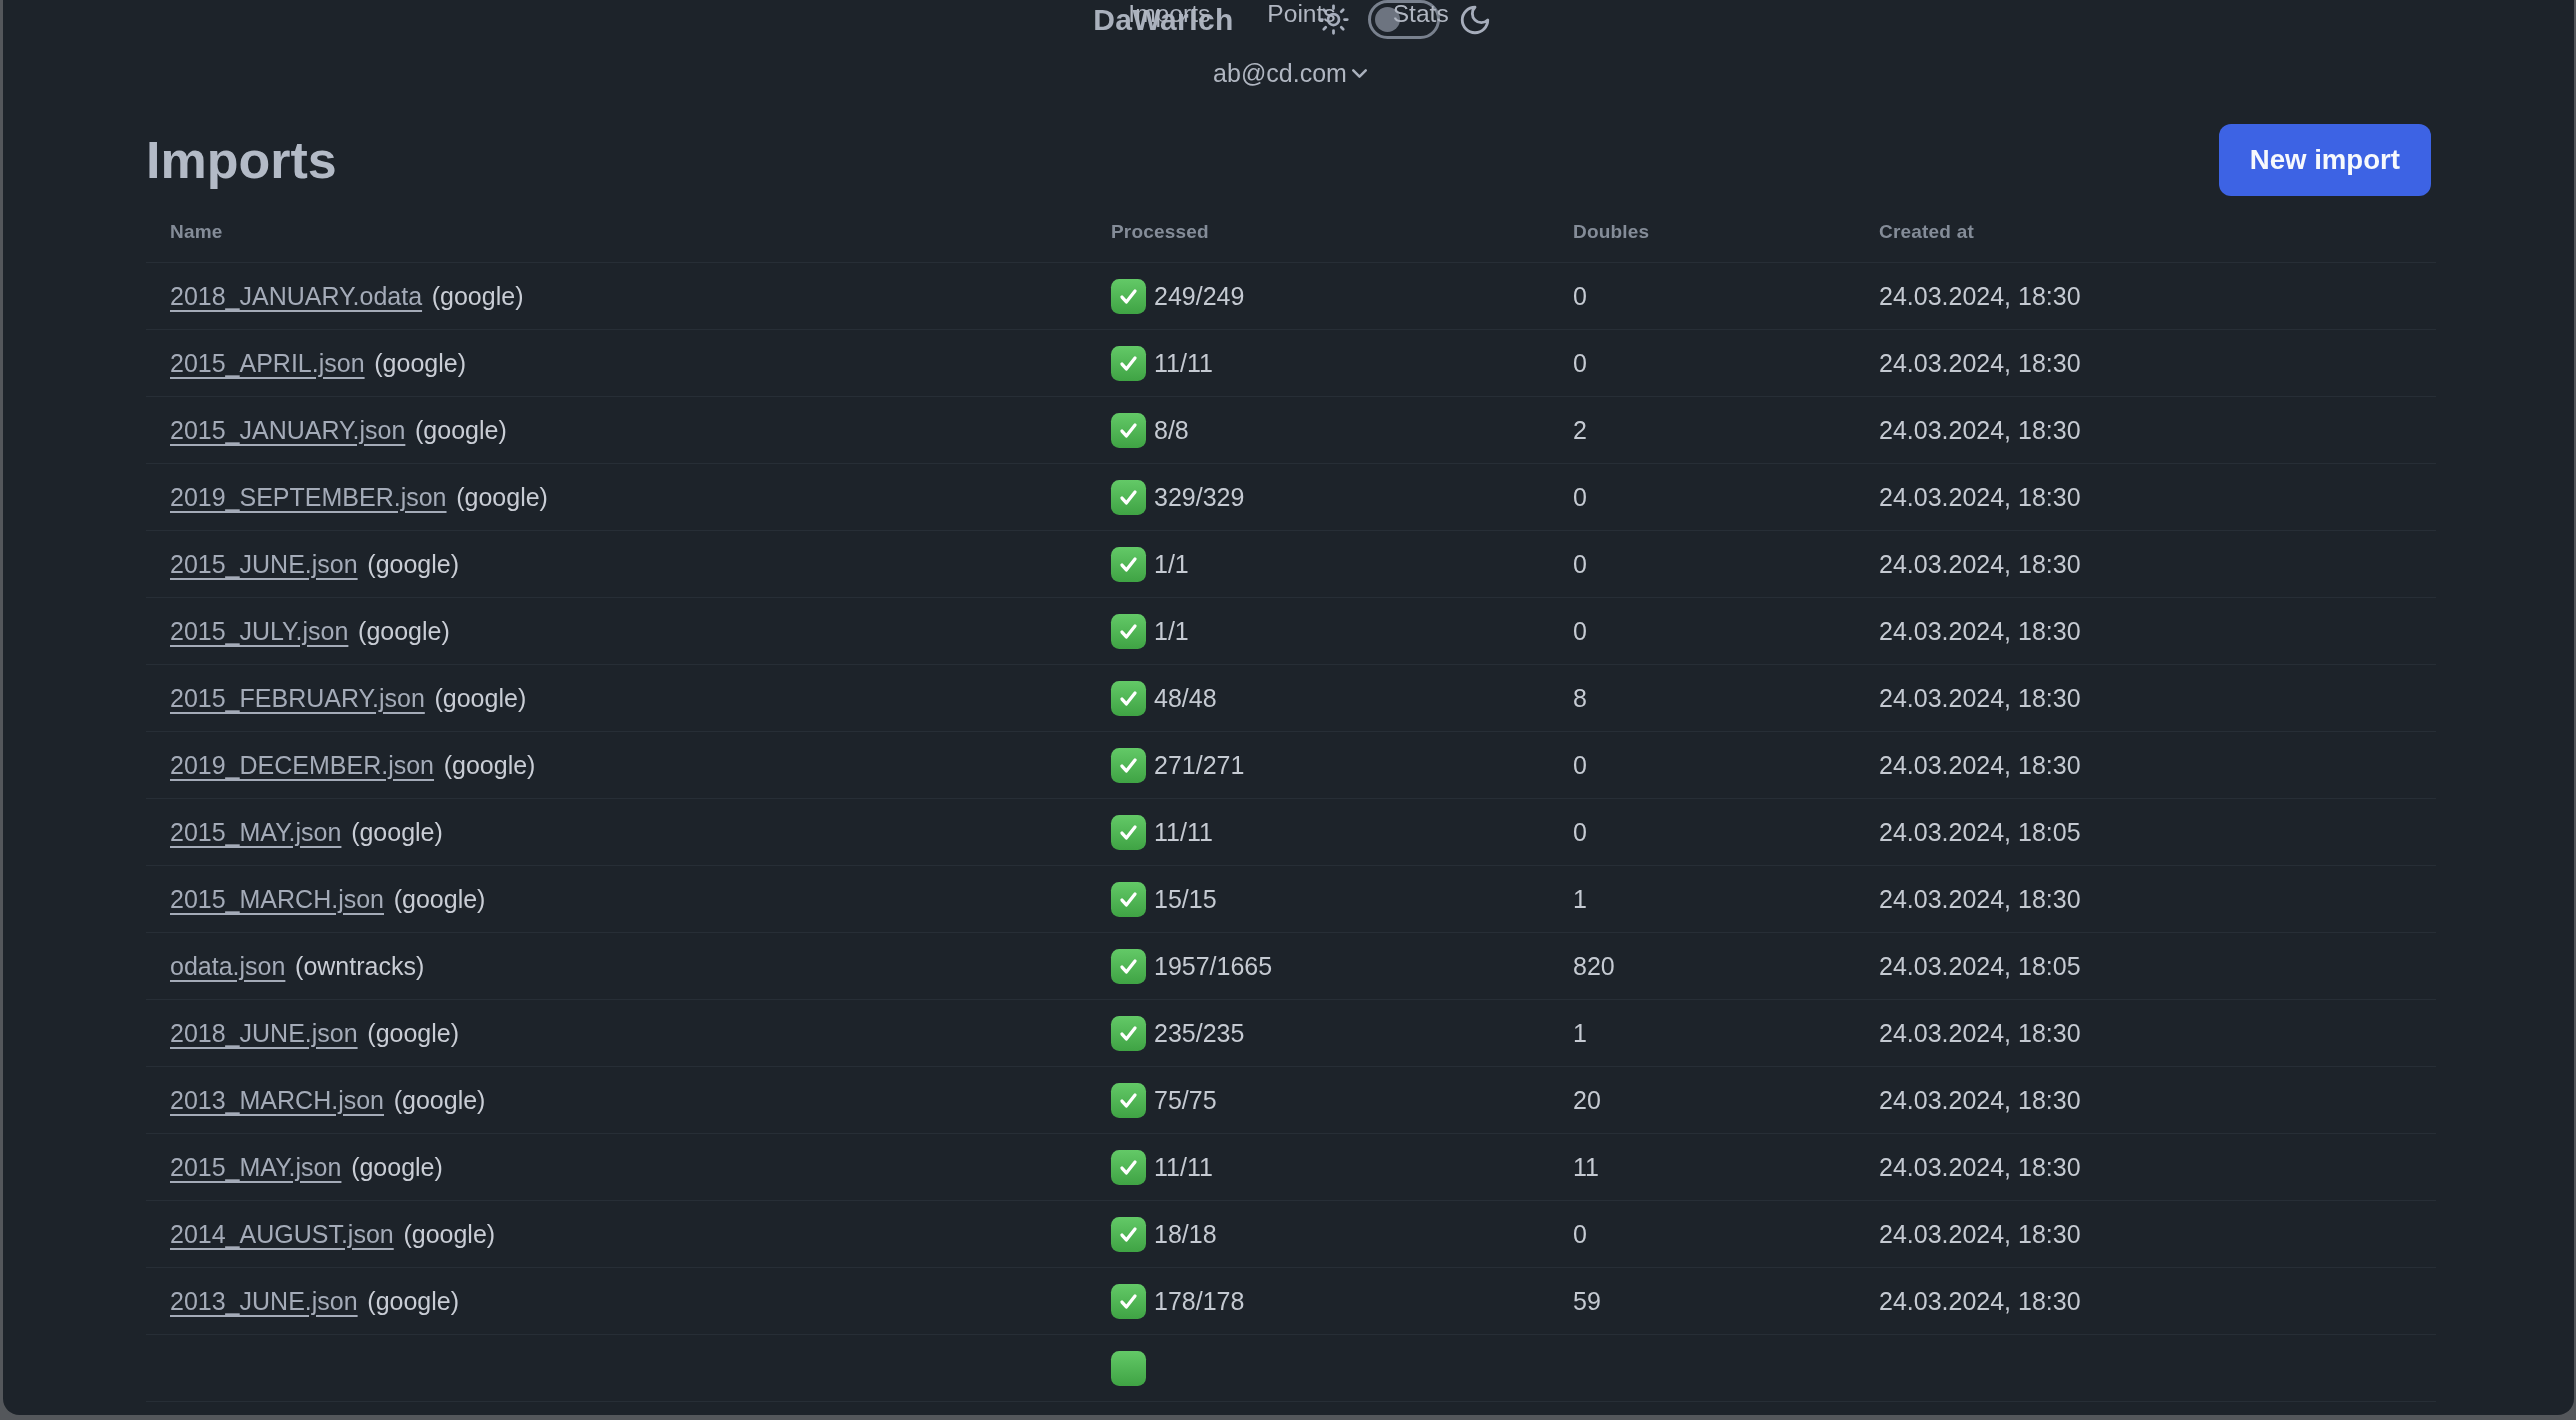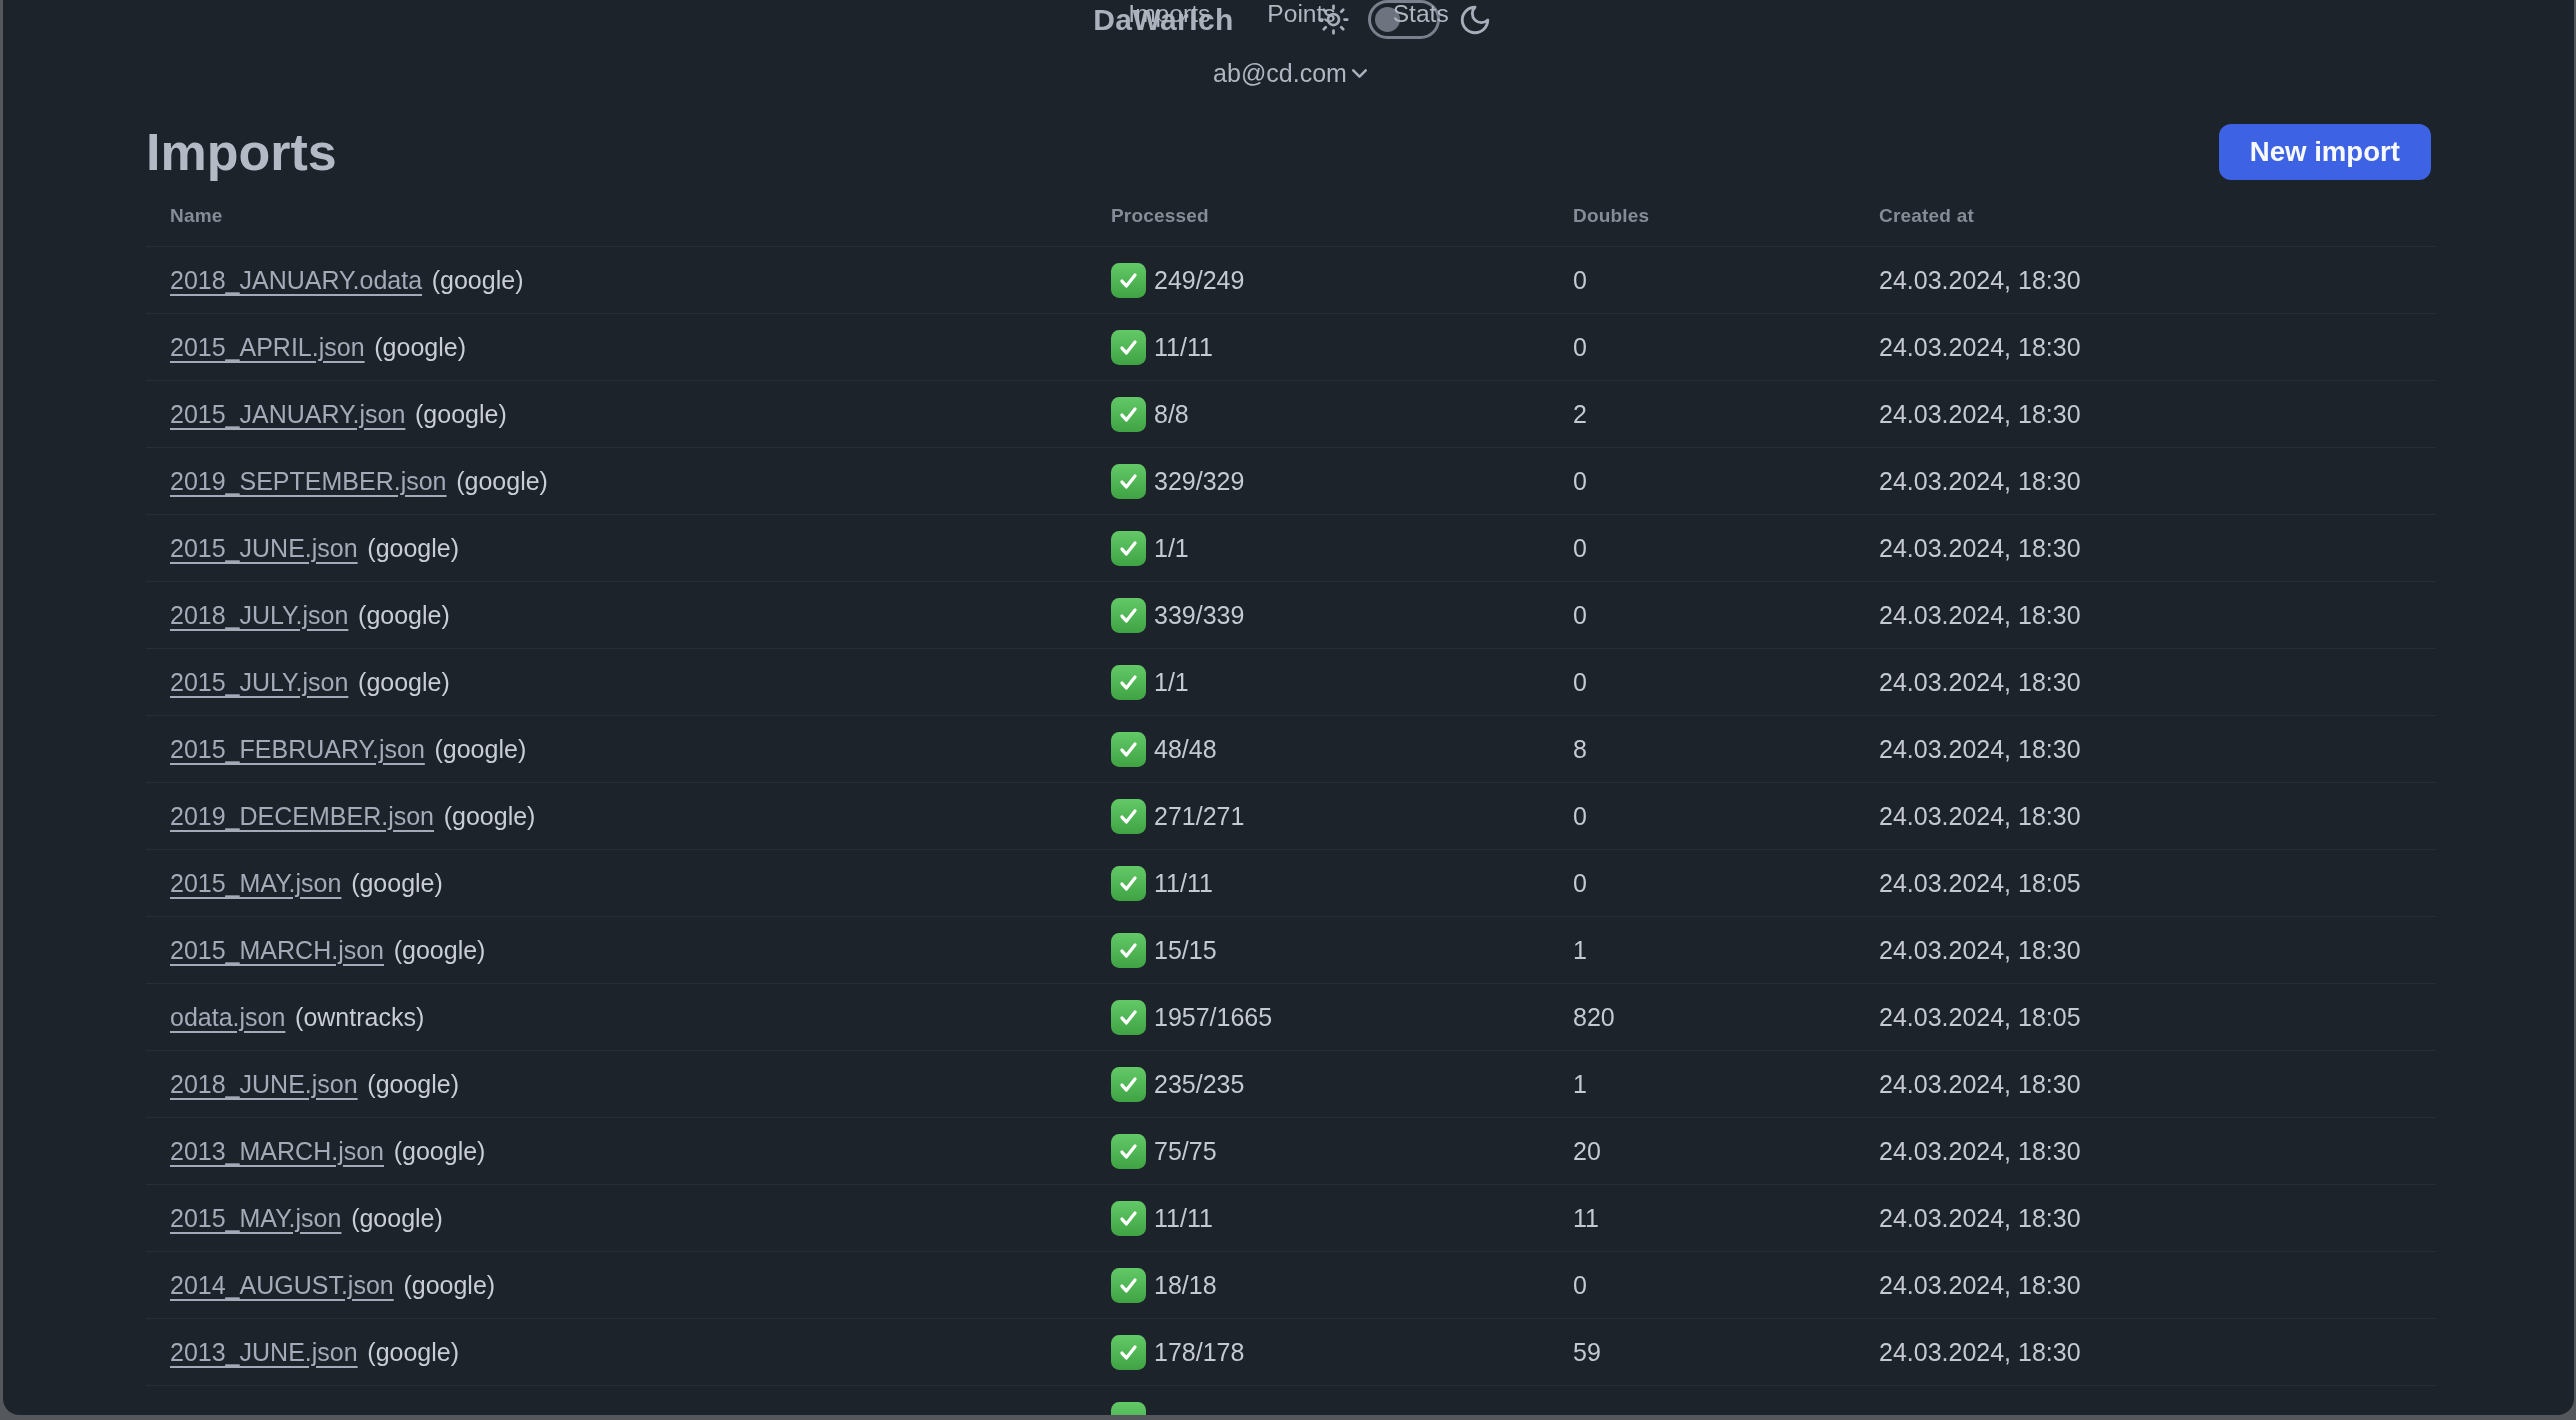--- a/index.html
+++ b/index.html
@@ -40,21 +40,21 @@
     position:absolute;left:50%;transform:translateX(-50%);
     display:flex;gap:57px;font-size:24.6px;color:#b0b6c1;
   }
   .nav-link{cursor:pointer;}
   .account{display:flex;align-items:center;font-size:25px;color:#b0b6c1;cursor:pointer;}
   
   .main{padding:0 143px;}
   .title-row{margin-top:36px;display:flex;justify-content:space-between;align-items:center;}
   h1.page-title{margin:0;font-size:52px;line-height:54px;font-weight:bold;color:#b3bac6;}
   .btn-primary{
-    height:56px;padding:0 31px;border:none;border-radius:12px;
+    height:72px;padding:0 31px;border:none;border-radius:12px;
     background:#3d63e4;color:#f7f9fc;
     font-family:"Liberation Sans",sans-serif;
     font-size:27.6px;font-weight:600;cursor:pointer;
   }
   
   table.imports{width:100%;border-collapse:collapse;table-layout:fixed;margin-top:6px;}
   th{
     text-align:left;font-size:19px;font-weight:bold;color:#848c98;
     padding:0 24px;height:60px;vertical-align:middle;
     border-bottom:1.5px solid #272e36;letter-spacing:0.2px;
@@ -220,37 +220,20 @@
             <path d="M11 24 L19 33 L35 13"></path>
           </svg>
         </span>
         <span>1/1</span>
       </span>
     </td>
     <td>0</td>
     <td>24.03.2024, 18:30</td>
   </tr>
 
-  <tr>
-    <td>
-      <a class="file-link">2018_JULY.json</a><span class="file-source">(google)</span>
-    </td>
-    <td>
-      <span class="processed-wrap">
-        <span class="check-badge">
-          <svg width="25" height="25" viewBox="0 0 46 46" fill="none" stroke="#ffffff" stroke-width="6" stroke-linecap="round" stroke-linejoin="round">
-            <path d="M11 24 L19 33 L35 13"></path>
-          </svg>
-        </span>
-        <span>339/339</span>
-      </span>
-    </td>
-    <td>0</td>
-    <td>24.03.2024, 18:30</td>
-  </tr>
 
   <tr>
     <td>
       <a class="file-link">2015_JULY.json</a><span class="file-source">(google)</span>
     </td>
     <td>
       <span class="processed-wrap">
         <span class="check-badge">
           <svg width="25" height="25" viewBox="0 0 46 46" fill="none" stroke="#ffffff" stroke-width="6" stroke-linecap="round" stroke-linejoin="round">
             <path d="M11 24 L19 33 L35 13"></path>

